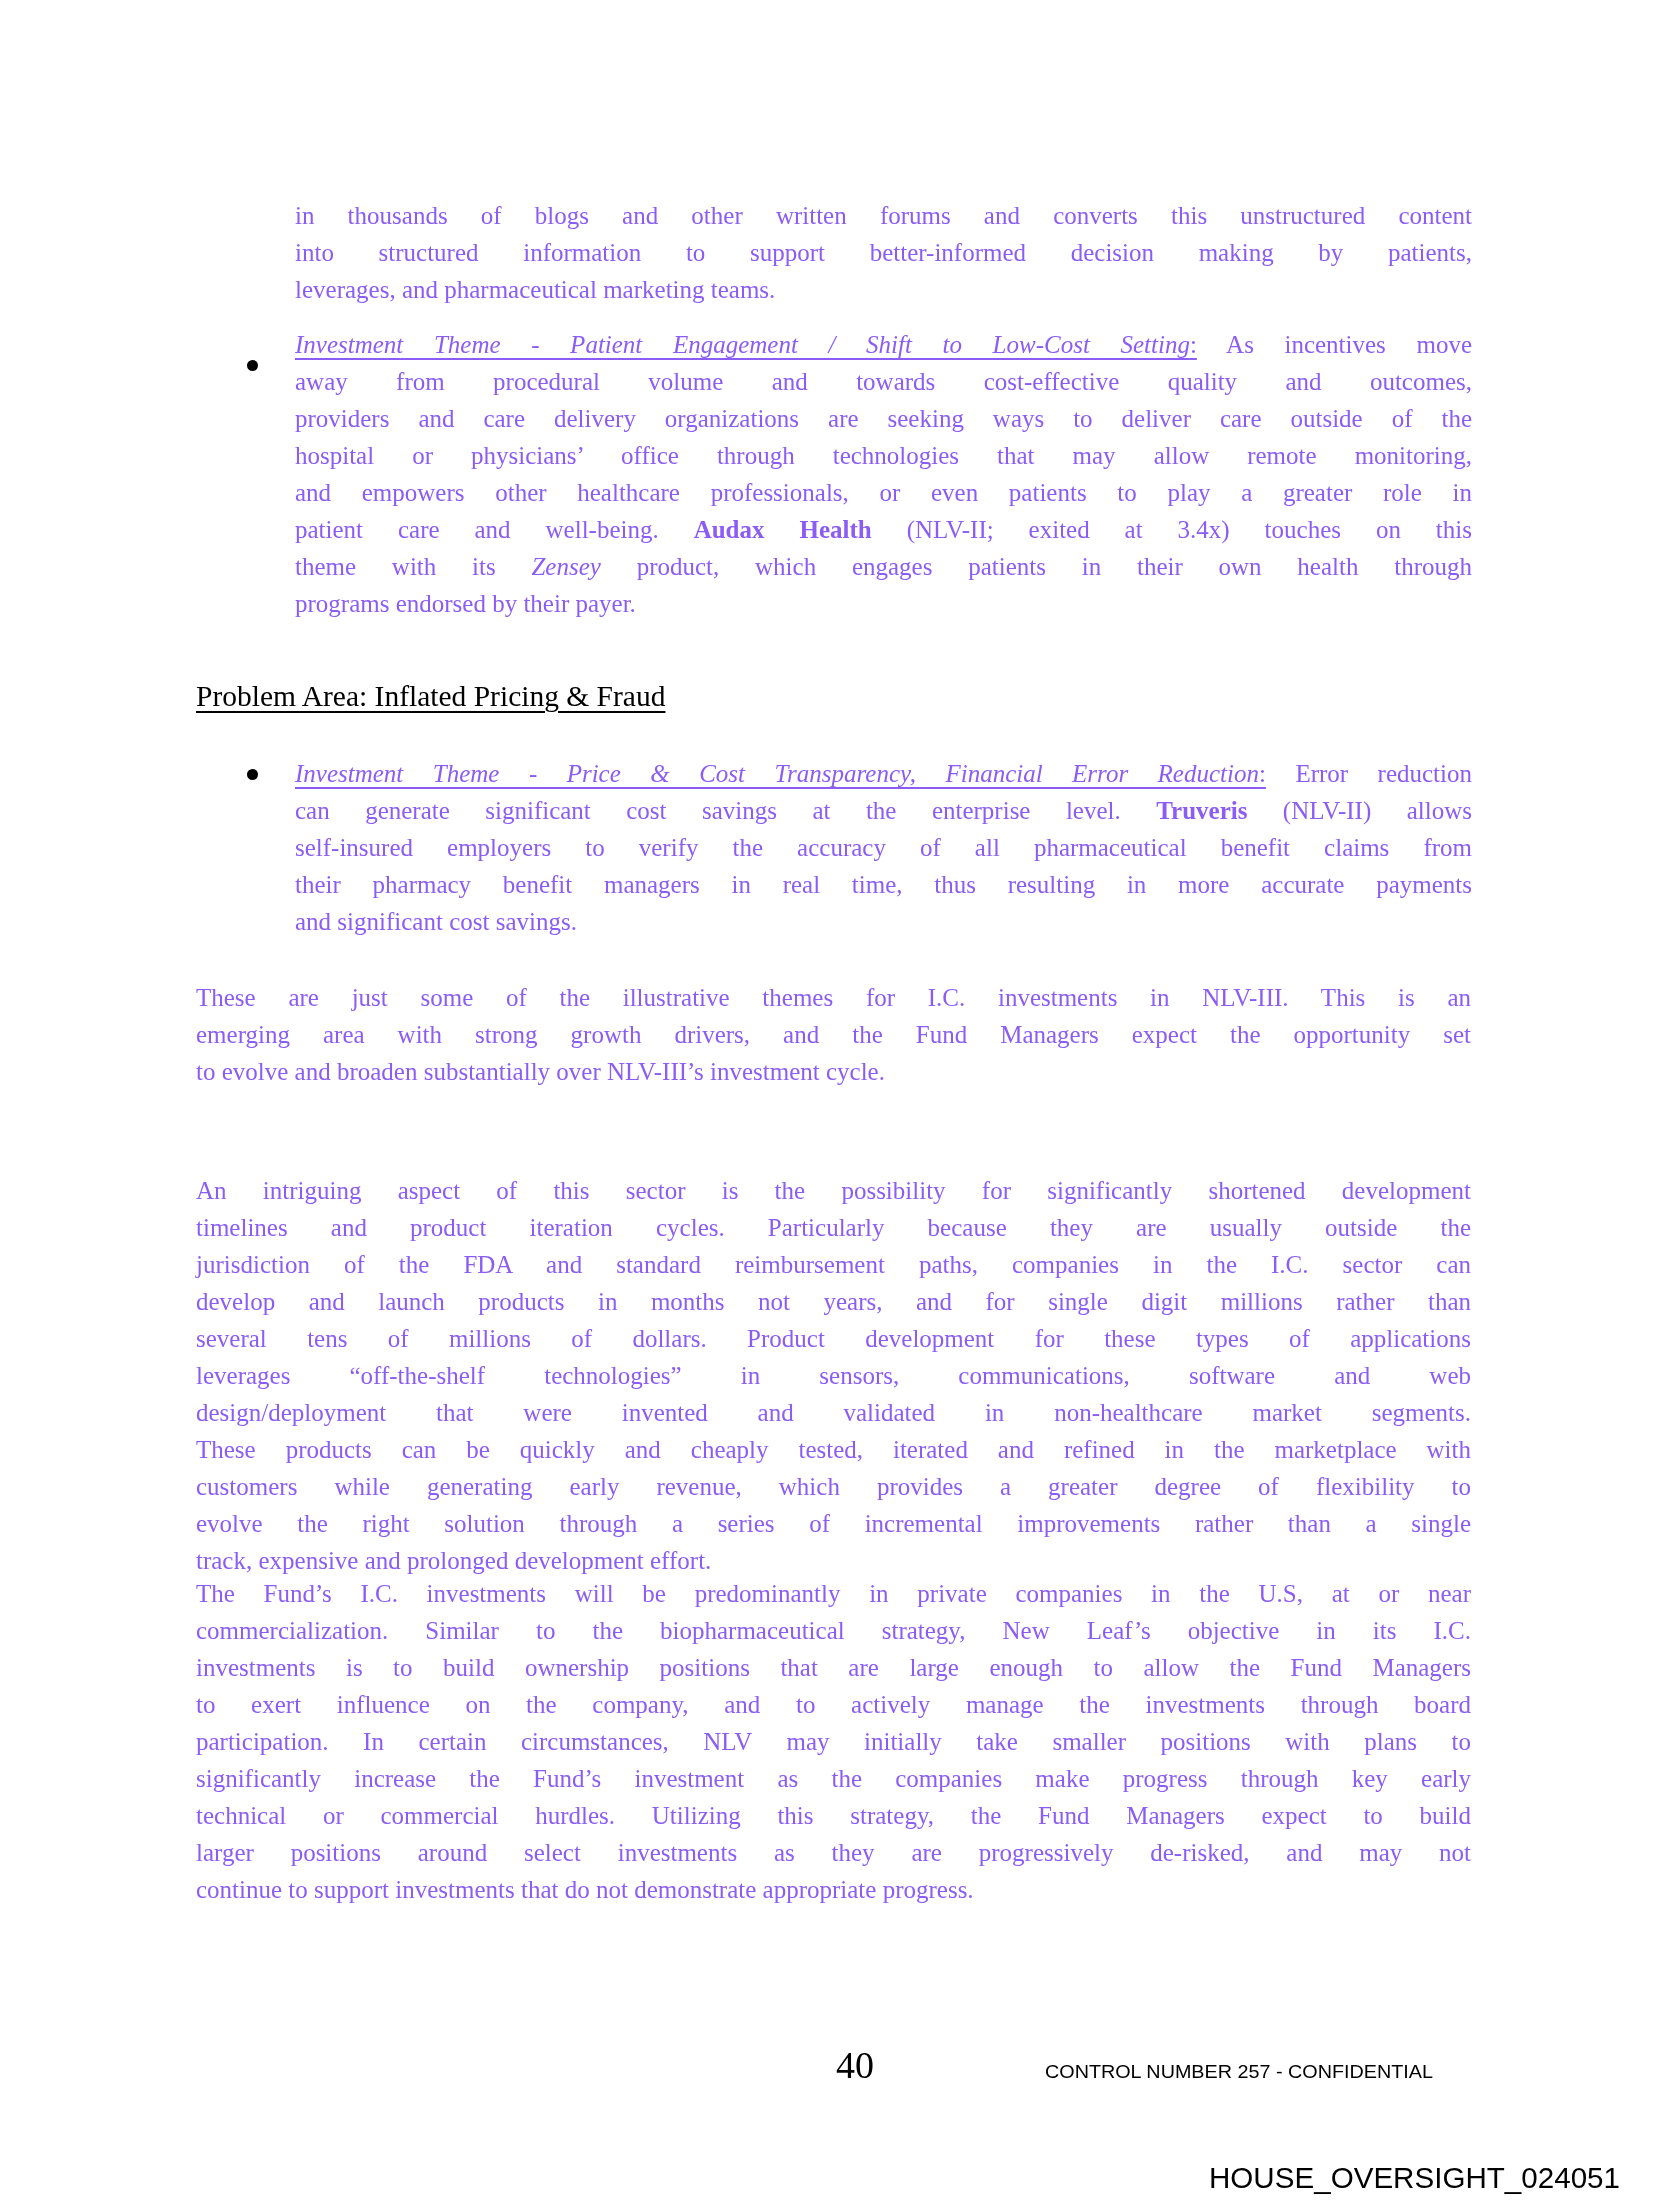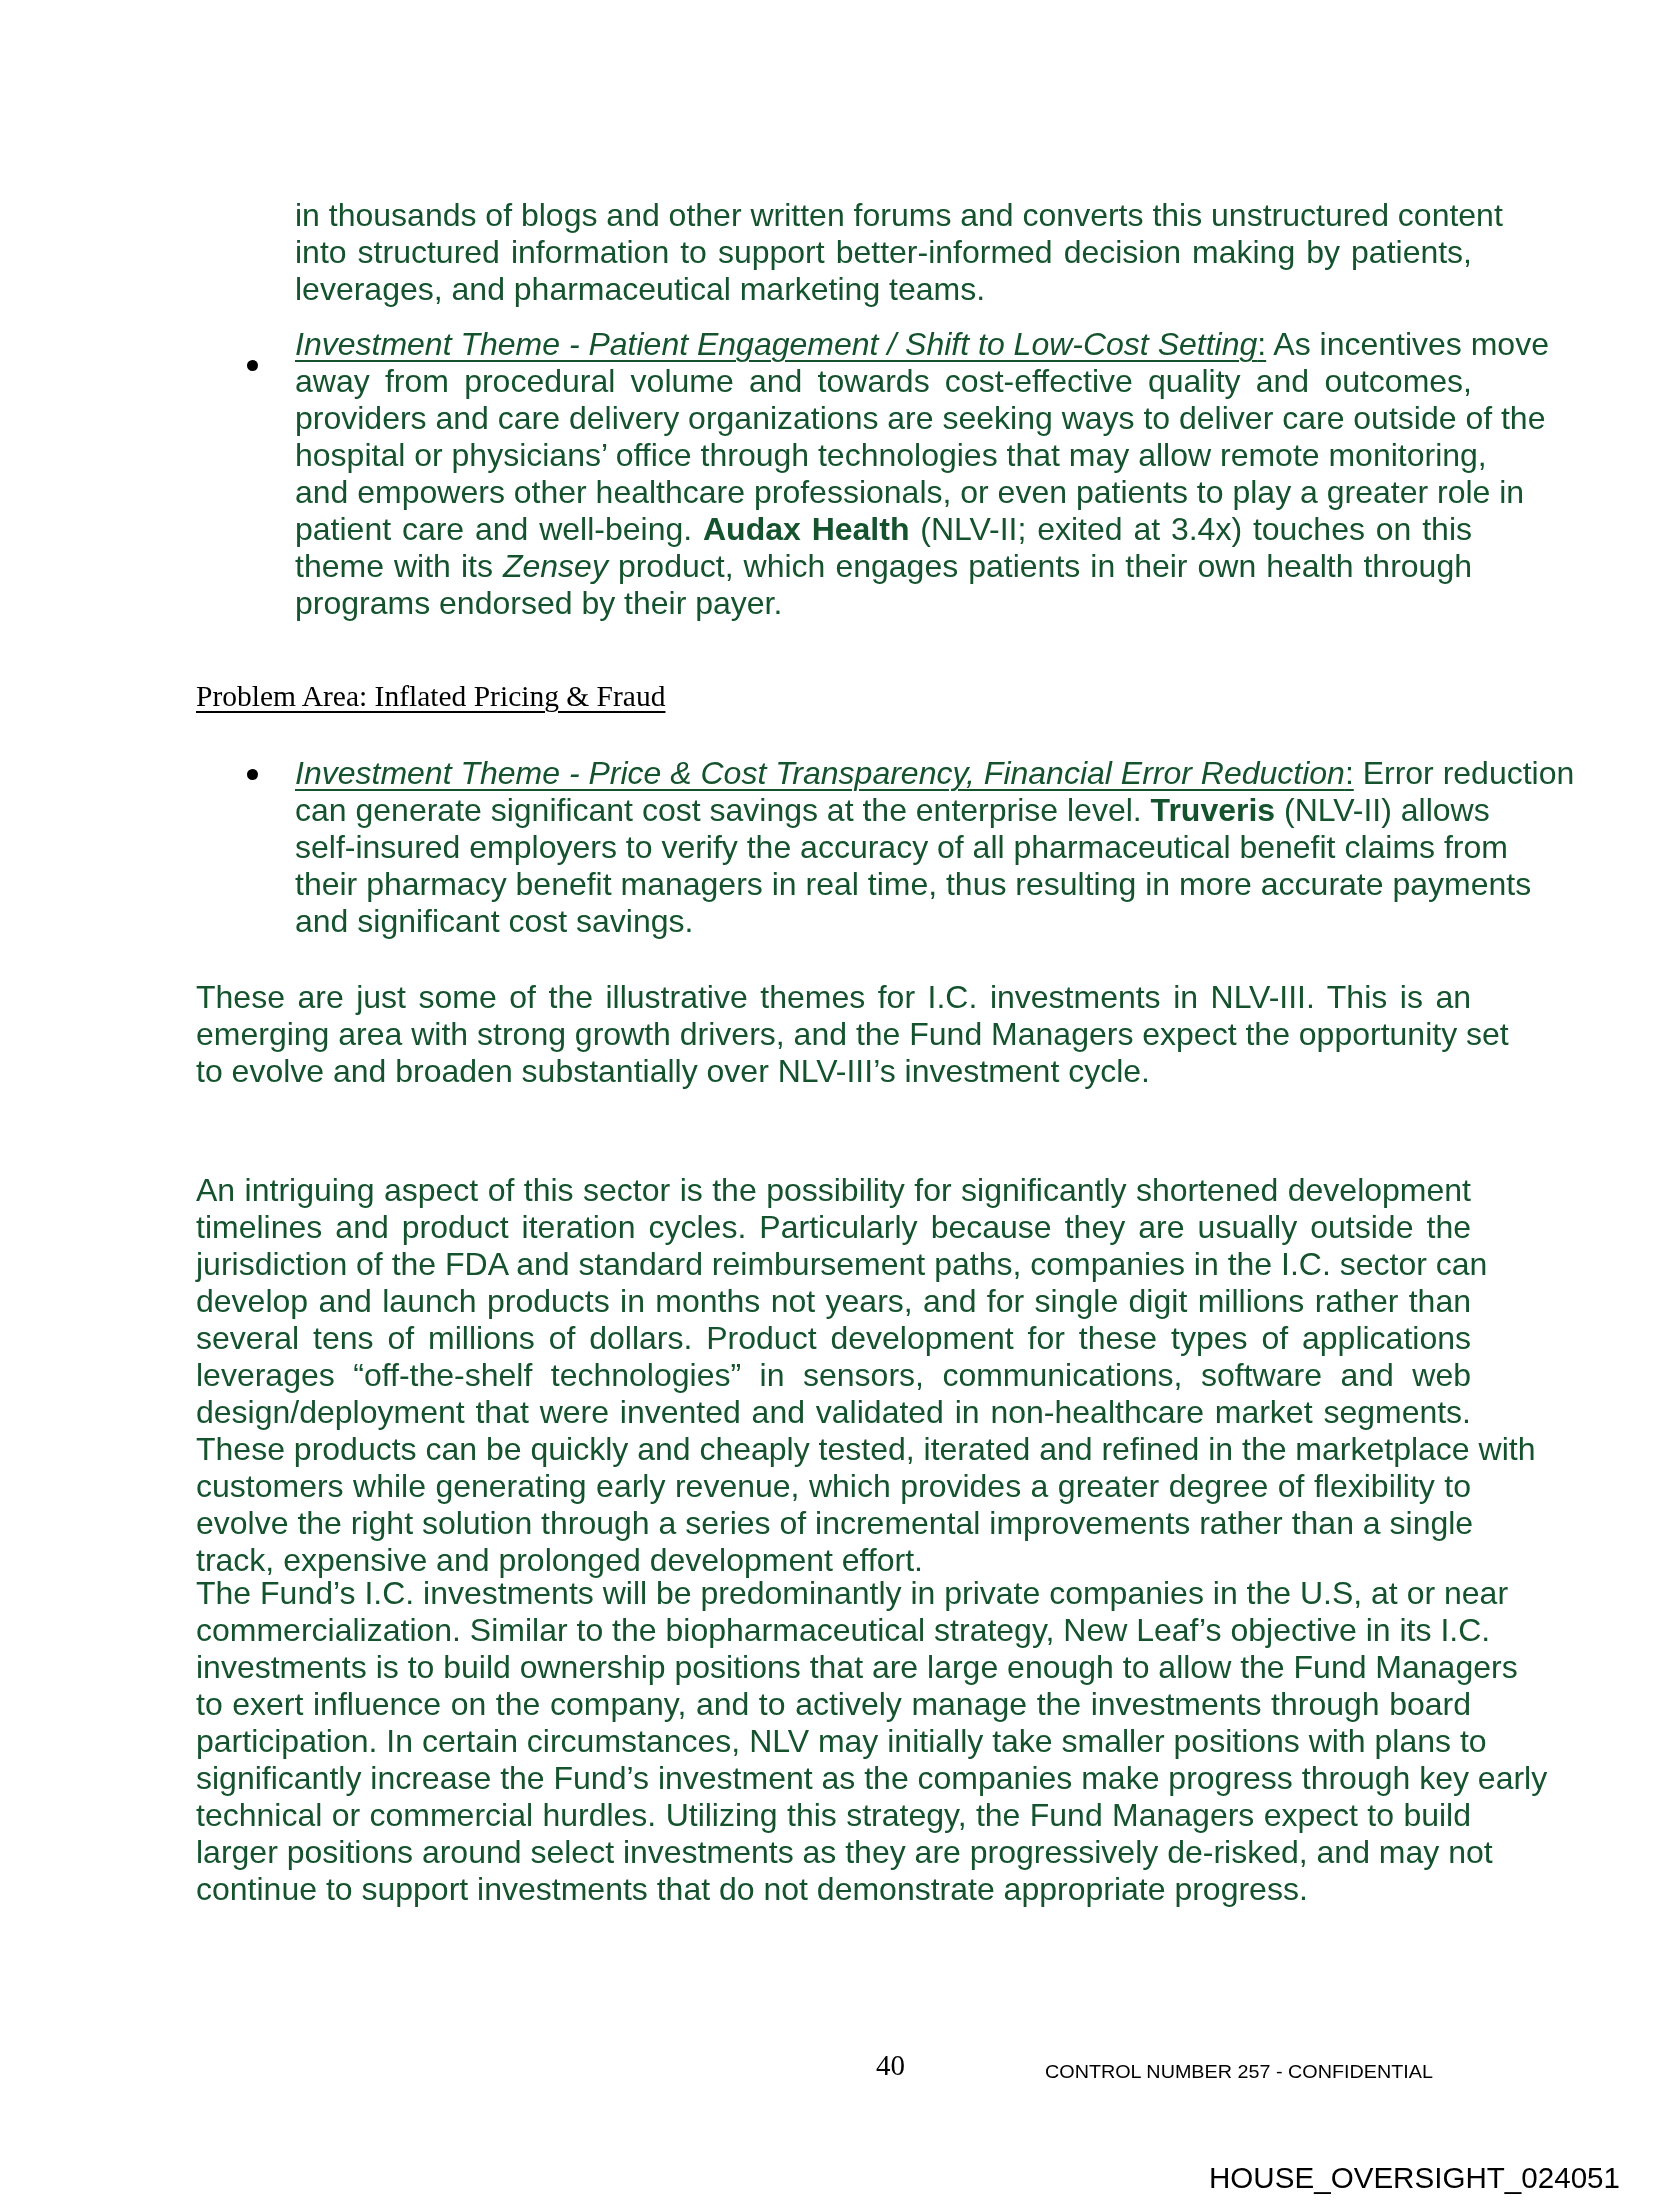--- a/index.html
+++ b/index.html
@@ -1,28 +1,28 @@
 <!DOCTYPE html>
 <html style="font-size:10.5px"><head>
 <meta charset="utf-8">
 <style>
   html, body { margin: 0; padding: 0; background: #ffffff; }
   body { width: 1669px; height: 2205px; position: relative; overflow: hidden; }
   .page { position: absolute; left: 0; top: 0; width: 1669px; height: 2205px; background: #ffffff; color: #000000; }
-  .block { position: absolute; font-family: Liberation Sans, sans-serif; font-size: 32px; line-height: 37px; color: #14532d; }
+  .block { position: absolute; font-family: Liberation Serif, serif; font-size: 25px; line-height: 37px; color: #8b5cf6; }
   .block.full { left: 196px; width: 1275px; }
   .block.indent { left: 295px; width: 1177px; }
   .line { display: block; white-space: nowrap; text-align: justify; text-align-last: justify; height: 37px; overflow: visible; }
   .line.last { text-align: left; text-align-last: left; }
   .seg-i { font-style: italic; }
   .seg-b { font-weight: bold; }
   .seg-u { text-decoration: underline; text-decoration-thickness: 2px; text-underline-offset: 4.6px; }
   .bullet { position: absolute; width: 11px; height: 11px; border-radius: 50%; background: #000; }
   .heading { position: absolute; left: 196px; font-family: "Liberation Serif", "DejaVu Serif", serif; font-size: 29.5px; line-height: 37px; text-decoration: underline; text-decoration-thickness: 2px; text-underline-offset: 4.6px; white-space: nowrap; }
-  .page-number { position: absolute; left: 836px; top: 2049px; font-family: "Liberation Serif", serif; font-size: 29px; line-height: 33px; margin-left: 40px; }
+  .page-number { position: absolute; left: 836px; top: 2049px; font-family: "Liberation Serif", serif; font-size: 38px; line-height: 33px; }
   .control { position: absolute; left: 1045px; top: 2062px; font-family: "Liberation Sans", sans-serif; font-size: 19px; line-height: 19.6px; white-space: nowrap; transform-origin: left top; transform: scaleX(1.04); }
   .stamp { position: absolute; left: 1209px; top: 2162px; font-family: "Liberation Sans", sans-serif; font-size: 29px; line-height: 33px; white-space: nowrap; transform-origin: left top; transform: scaleX(1.02); }
 </style>
 </head>
 <body>
 
 <div class="page">
 
   <div class="block indent" style="top:197px;">
       <div class="line">in thousands of blogs and other written forums and converts this unstructured content</div>

